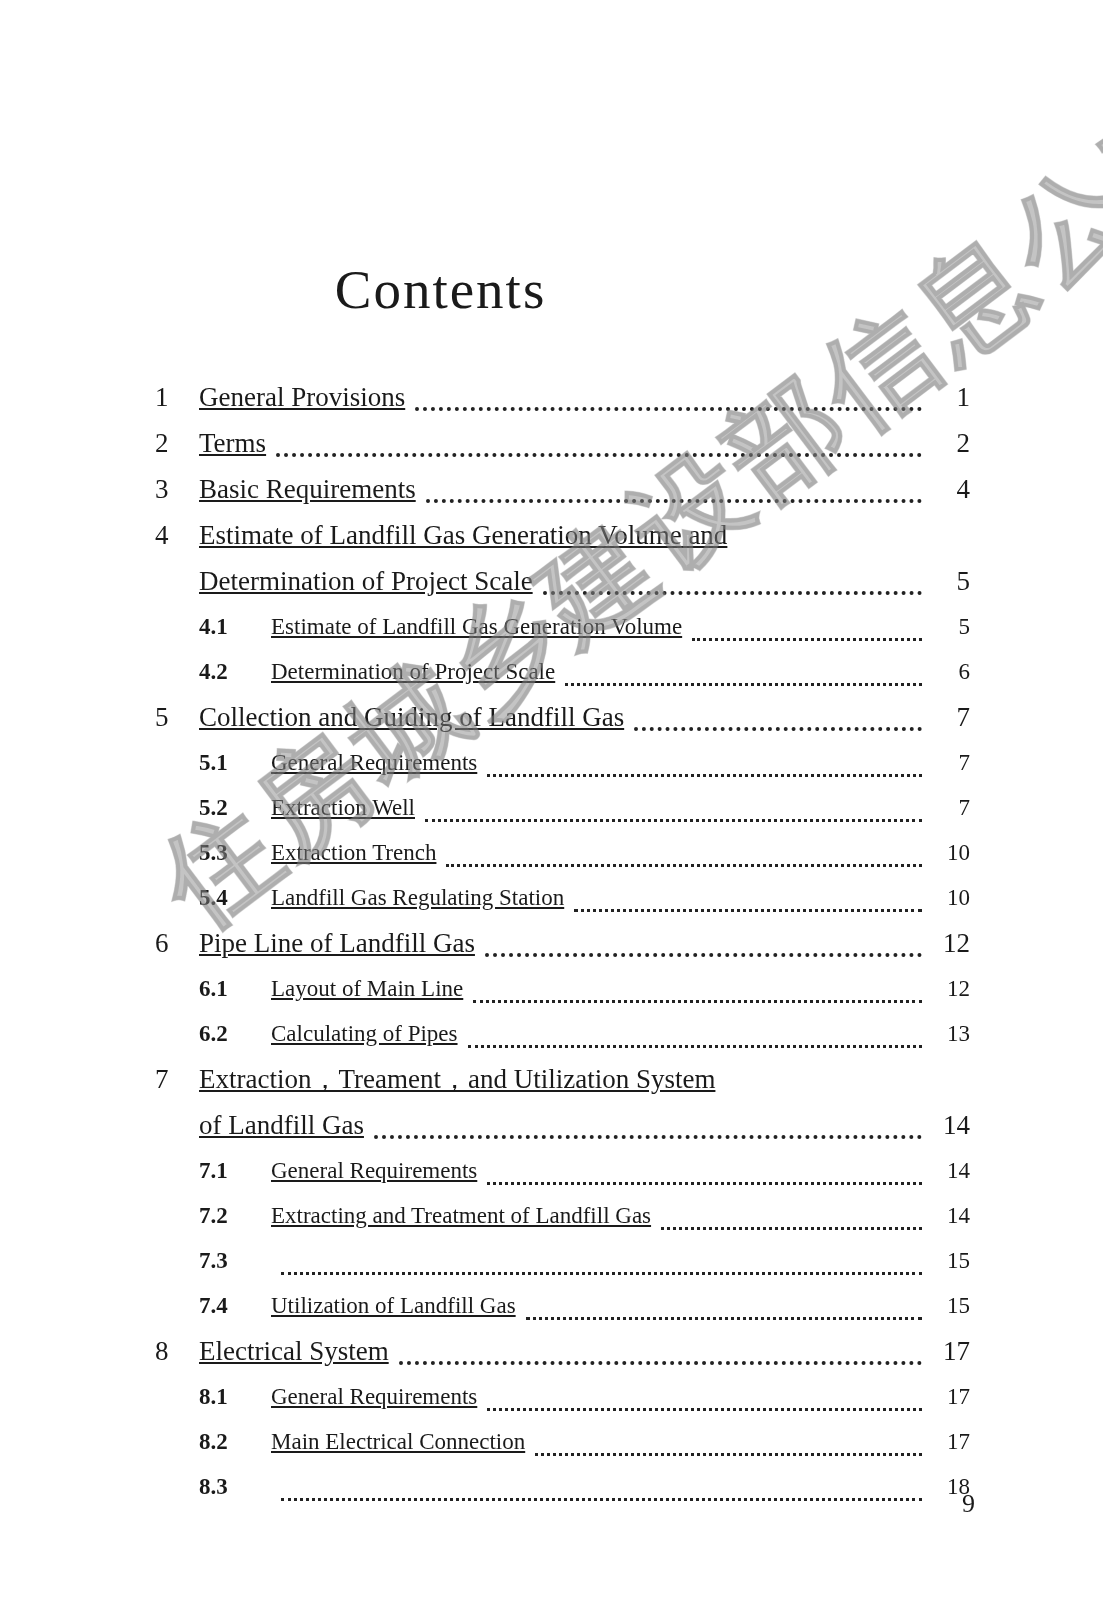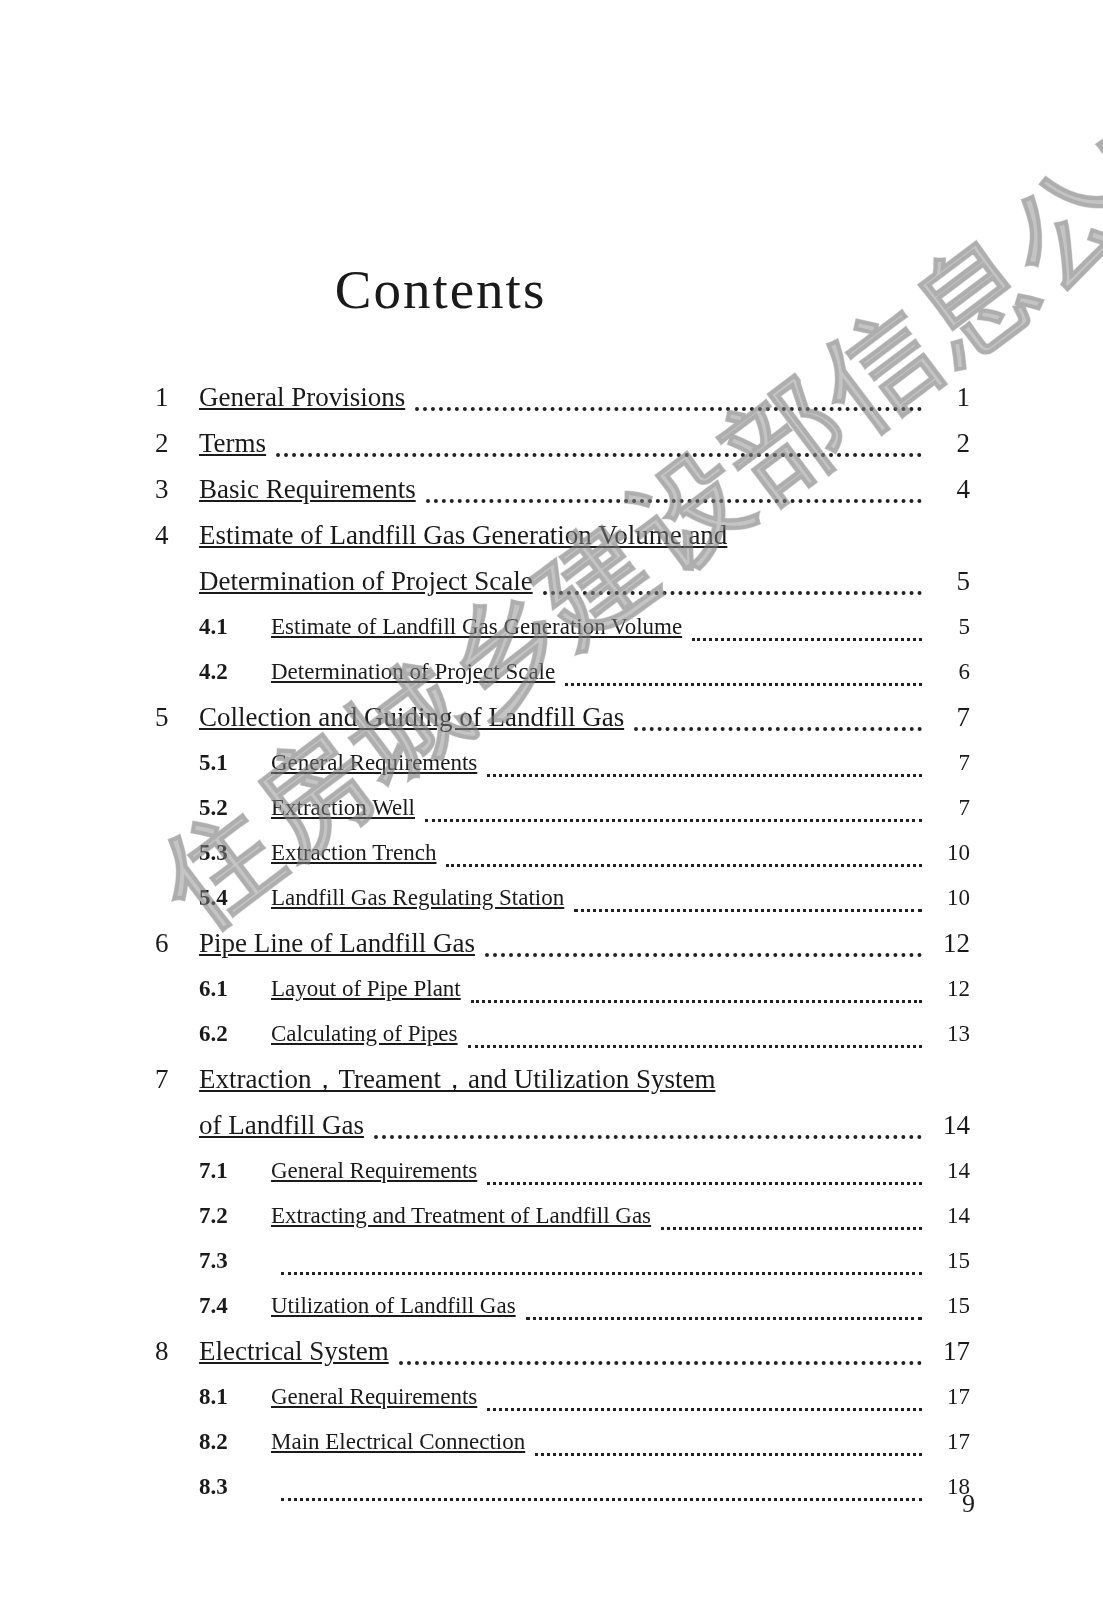--- a/index.html
+++ b/index.html
@@ -215,21 +215,21 @@
         <span class="pageno">10</span>
       </div>
       <div class="toc-row level1">
         <span class="num">6</span>
         <span class="label">Pipe Line of Landfill Gas</span>
         <span class="leader"></span>
         <span class="pageno">12</span>
       </div>
       <div class="toc-row level2">
         <span class="num">6.1</span>
-        <span class="label">Layout of Pipe Plant</span>
+        <span class="label">Layout of Main Line</span>
         <span class="leader"></span>
         <span class="pageno">12</span>
       </div>
       <div class="toc-row level2">
         <span class="num">6.2</span>
         <span class="label">Calculating of Pipes</span>
         <span class="leader"></span>
         <span class="pageno">13</span>
       </div>
       <div class="toc-row level1 nodots">

